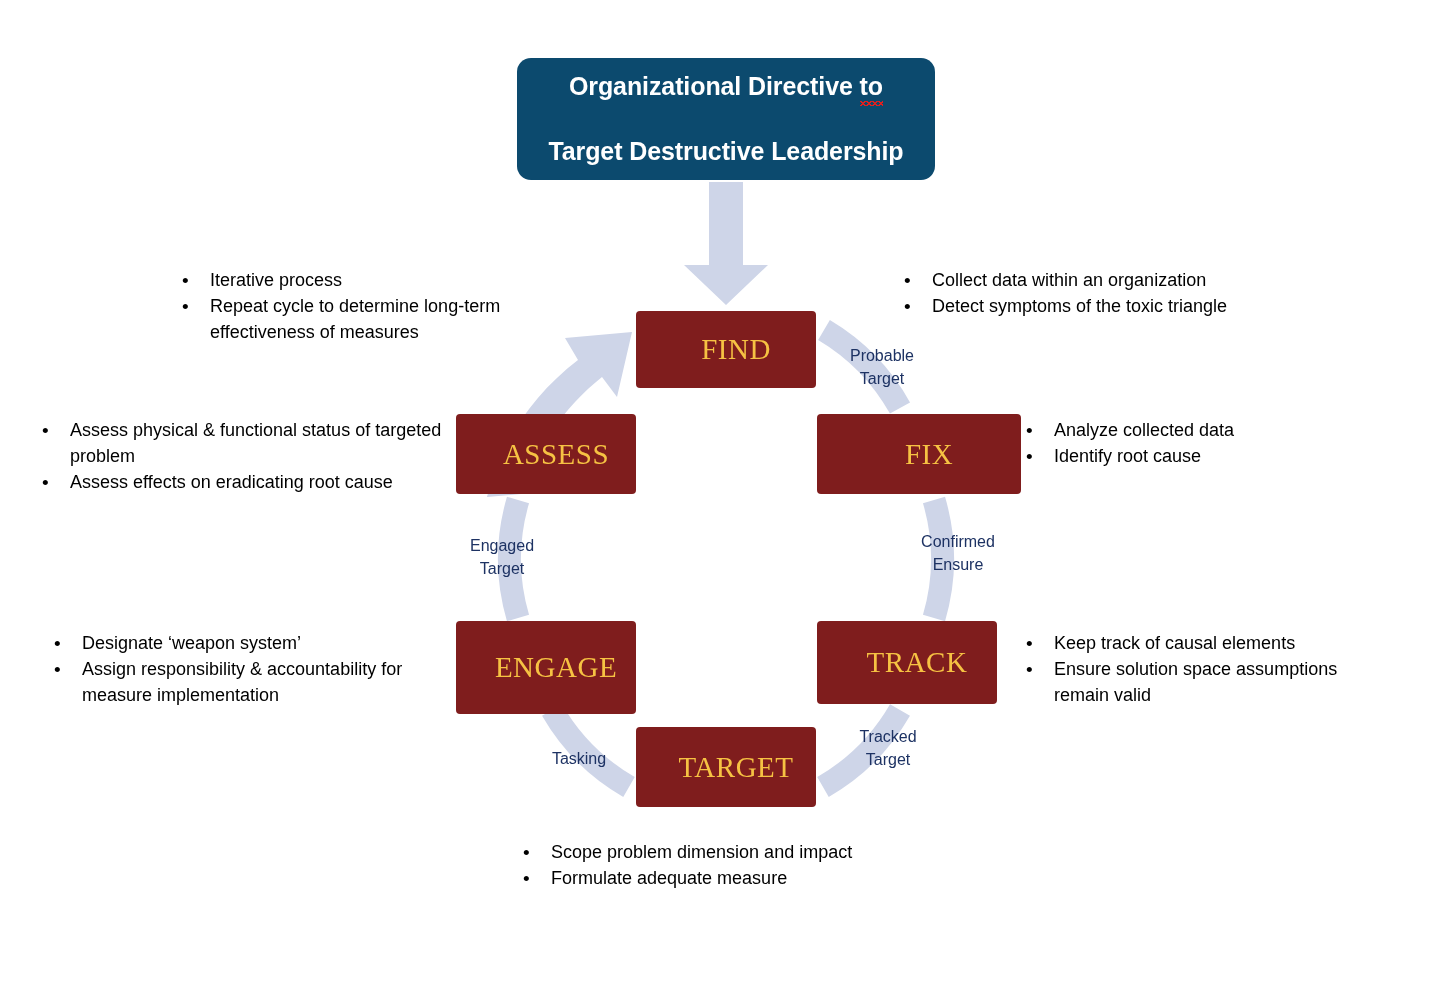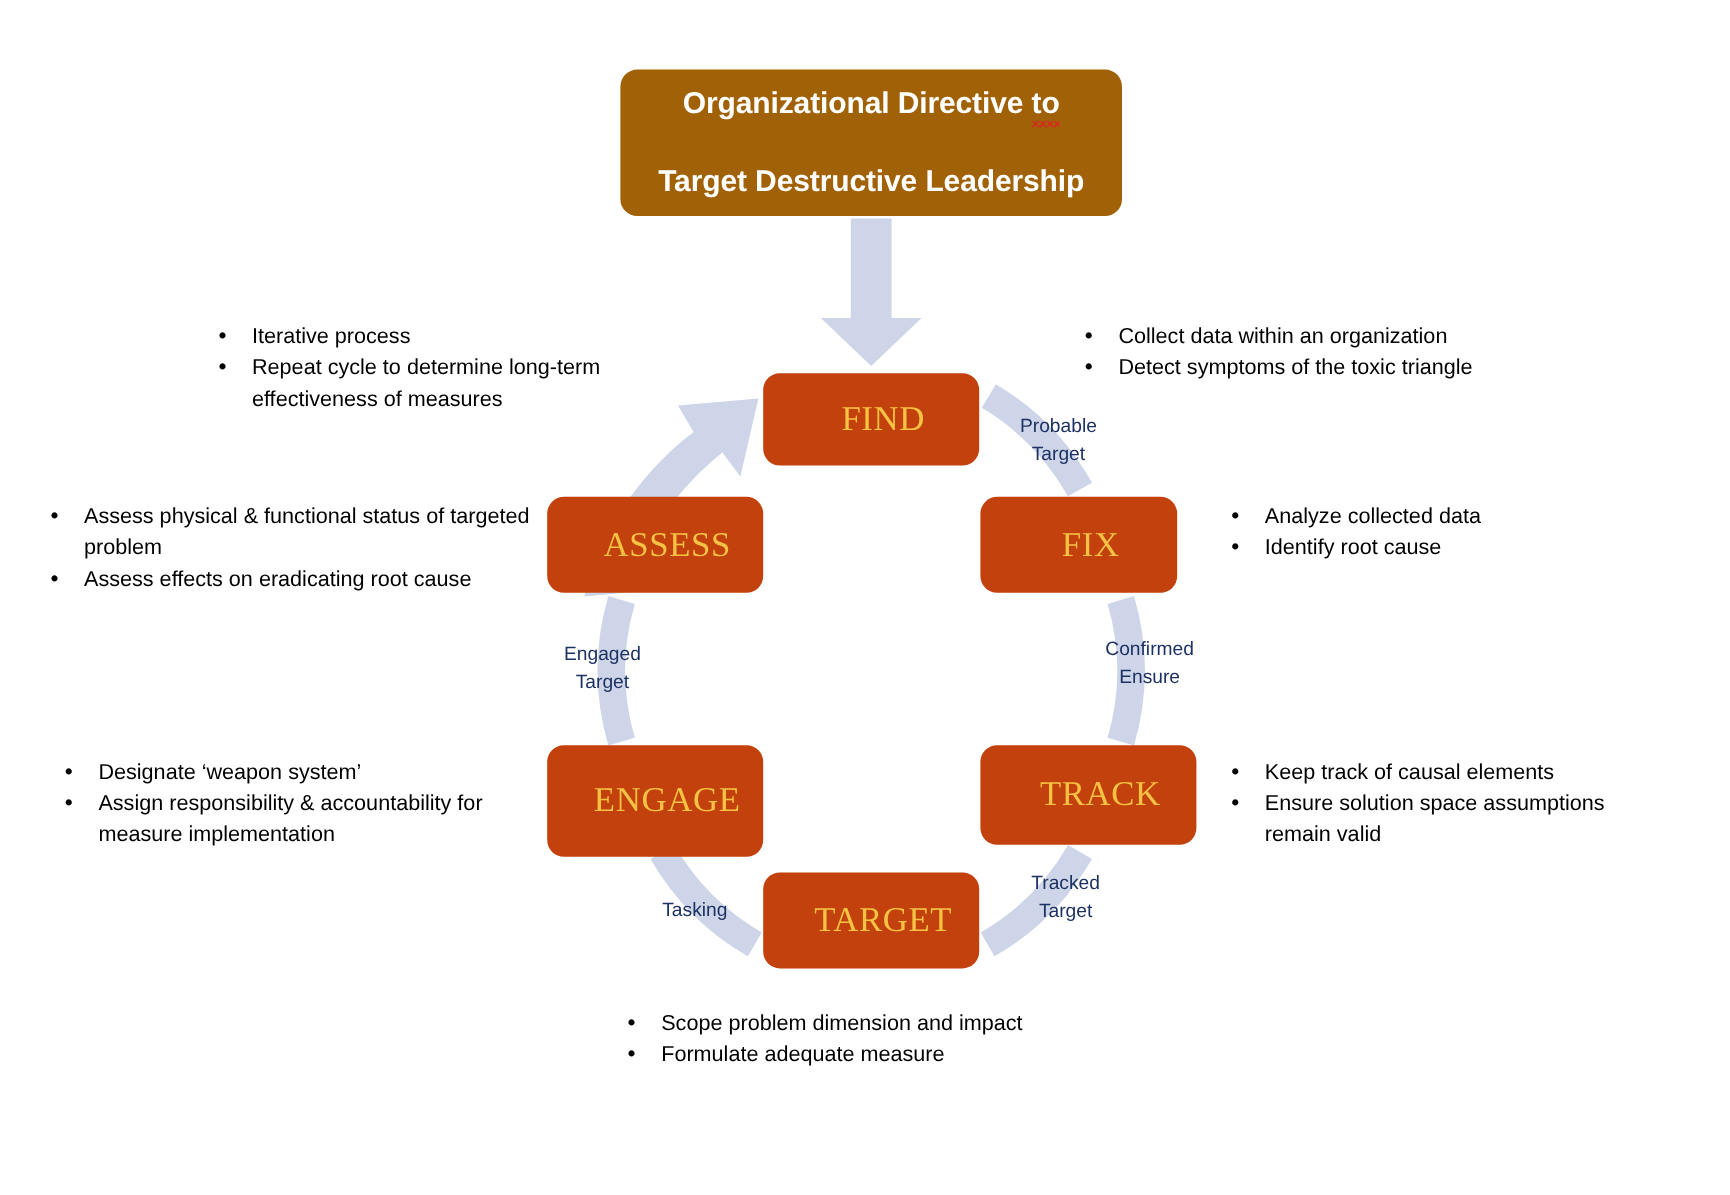--- a/index.html
+++ b/index.html
@@ -24,21 +24,21 @@
     height: 996px;
   }
 
   
   .title-box {
     position: absolute;
     left: 517px;
     top: 58px;
     width: 418px;
     height: 122px;
-    background: #a16207;
+    background: #0c4a6e;
     border-radius: 14px;
     display: flex;
     align-items: center;
     justify-content: center;
     text-align: center;
     box-sizing: border-box;
   }
   .title-text {
     color: #ffffff;
     font-weight: bold;
@@ -64,39 +64,39 @@
     background-image:
       linear-gradient(45deg, transparent 45%, #e02020 45%, #e02020 62%, transparent 62%),
       linear-gradient(-45deg, transparent 45%, #e02020 45%, #e02020 62%, transparent 62%);
     background-size: 6px 5px;
     background-repeat: repeat-x;
   }
 
   
   .node {
     position: absolute;
-    background: #c2410c;
-    border-radius: 14px;
+    background: #7f1d1d;
+    border-radius: 4px;
     display: flex;
     align-items: center;
     justify-content: center;
     box-sizing: border-box;
     padding-left: 20px;
   }
   .node-label {
     font-family: "Liberation Serif", serif;
     color: #f6c243;
     font-size: 29px;
     letter-spacing: 0.5px;
     line-height: 1;
     white-space: nowrap;
   }
 
   #node-find   { left: 636px; top: 311px; width: 180px; height: 77px; }
-  #node-fix    { left: 817px; top: 414px; width: 164px; height: 80px; justify-content: center; }
+  #node-fix    { left: 817px; top: 414px; width: 204px; height: 80px; justify-content: center; }
   #node-track  { left: 817px; top: 621px; width: 180px; height: 83px; }
   #node-target { left: 636px; top: 727px; width: 180px; height: 80px; }
   #node-engage { left: 456px; top: 621px; width: 180px; height: 93px; }
   #node-assess { left: 456px; top: 414px; width: 180px; height: 80px; }
 
   
   .arrow-label {
     position: absolute;
     color: #1d3263;
     font-size: 16px;

